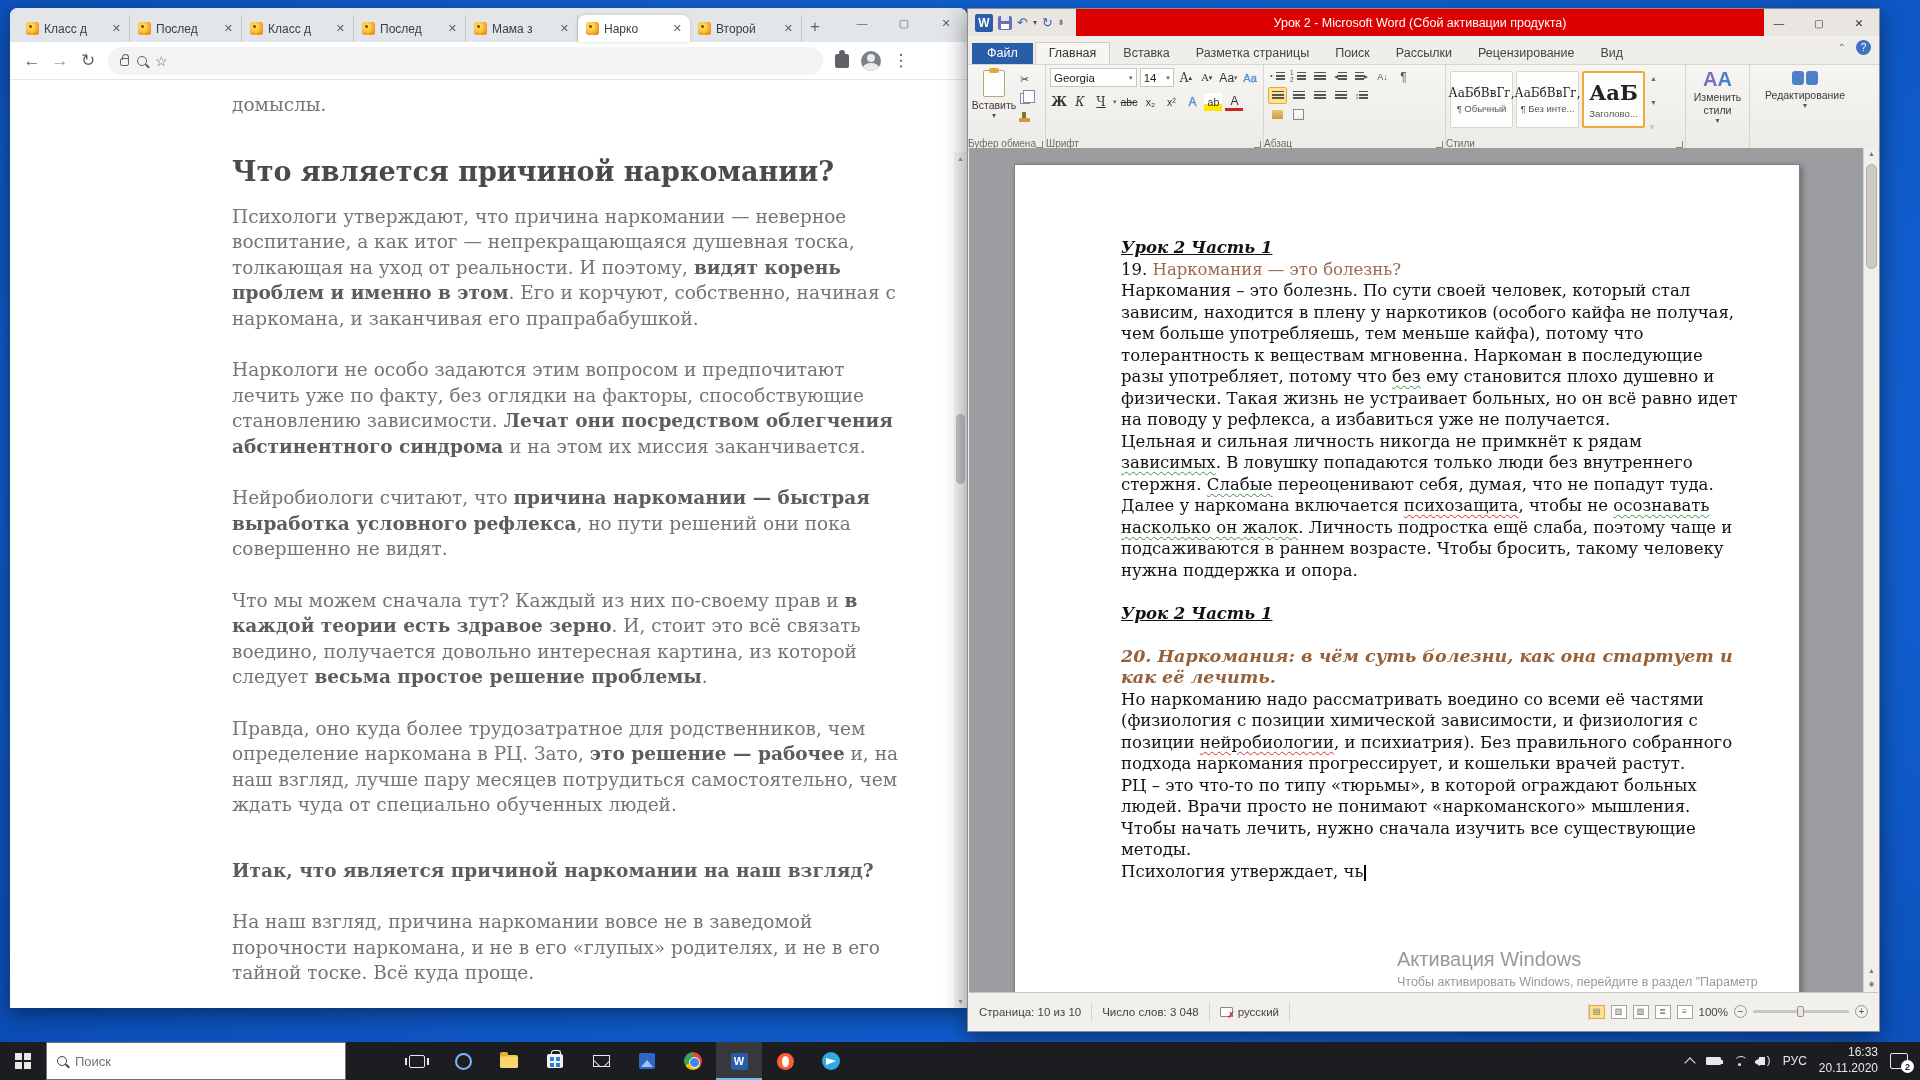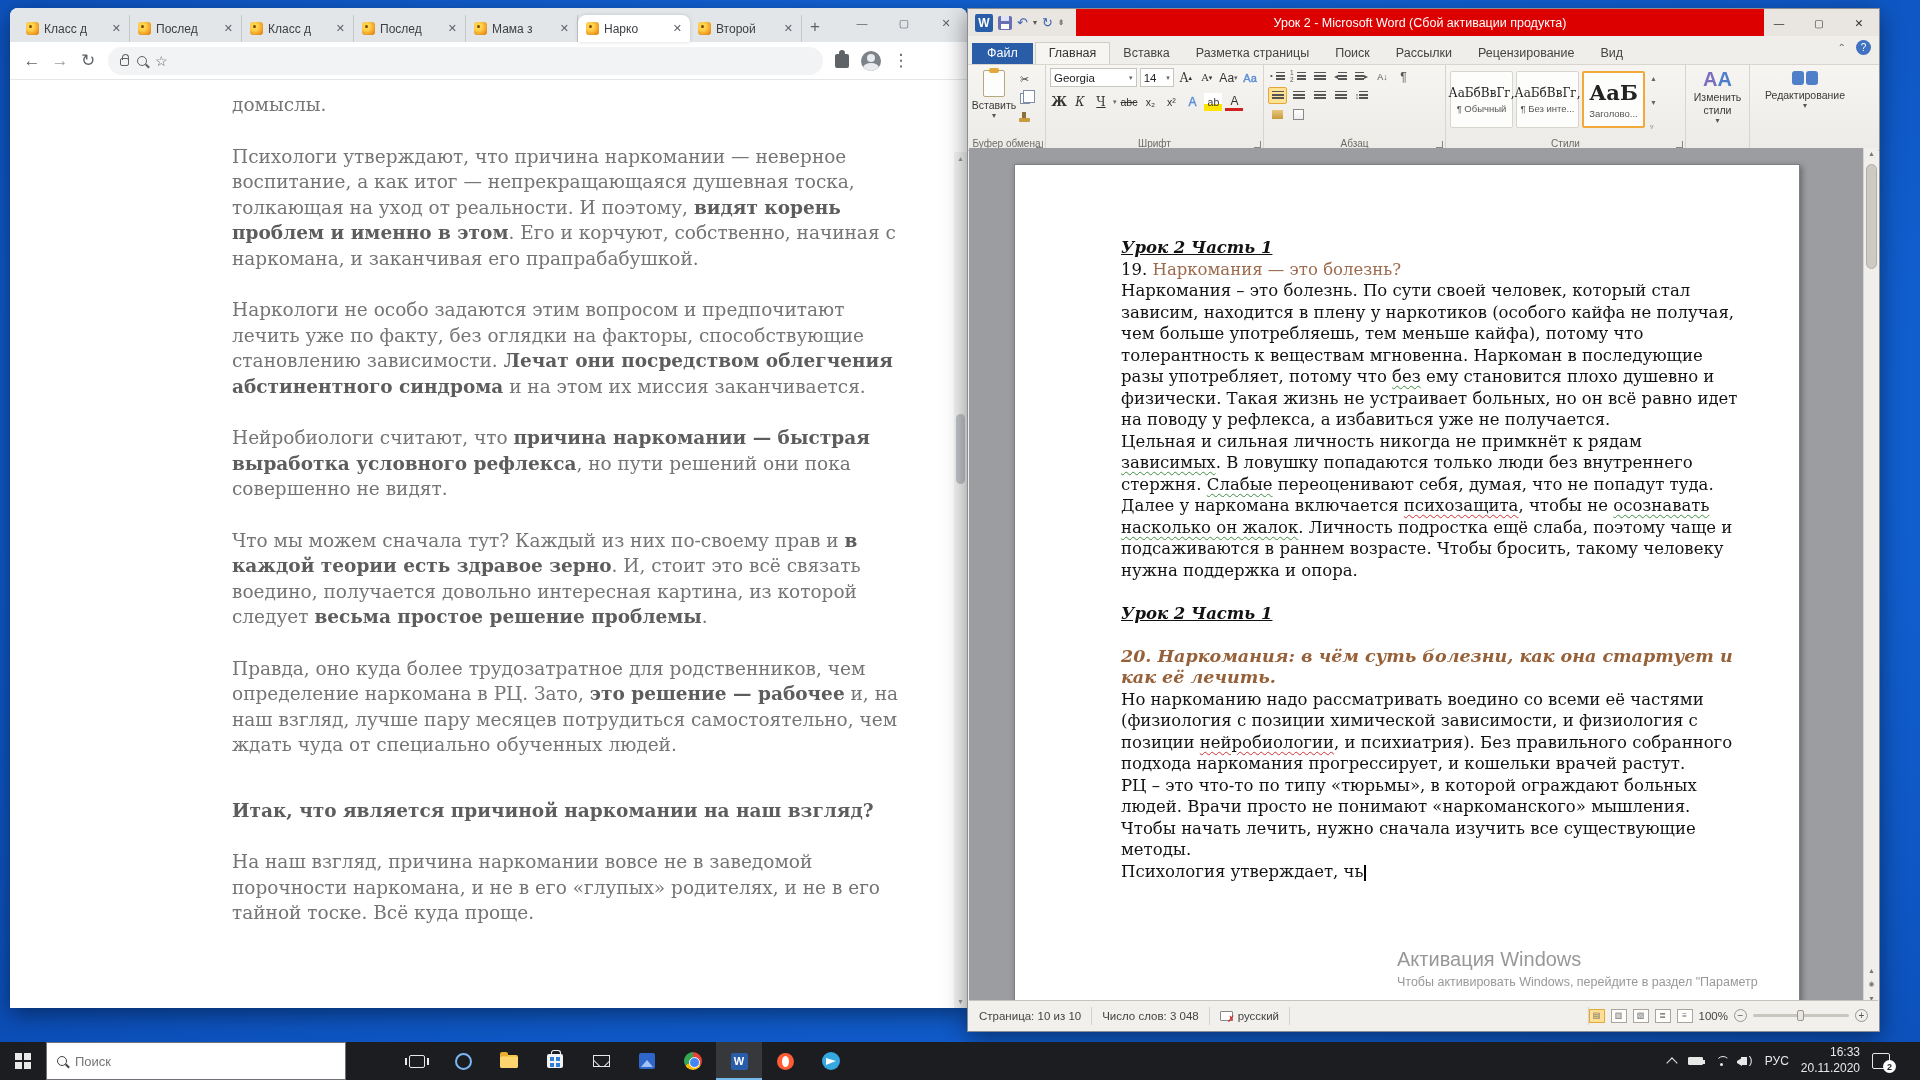--- a/index.html
+++ b/index.html
@@ -59,21 +59,21 @@
   .wctl span { width:40px; display:flex; align-items:center; justify-content:center; font-size:10.5px; color:#333; }
   .ribtabs { height:29px; background:#f0eeeb; display:flex; align-items:flex-end; padding-left:4px; border-bottom:1px solid #d8d4ce; position:relative; }
   .rtab { padding:3px 13px 4px; font-size:12.5px; color:#444; }
   .rtab.file { background:#2a5da8; color:#fff; margin-right:2px; padding:3px 15px 4px; }
   .rtab.on { background:#f7f5f2; border:1px solid #d0ccc6; border-bottom:none; color:#333; }
   .ribhelp { position:absolute; right:8px; top:4px; display:flex; gap:10px; align-items:center; }
   .collapse-ic { font-size:10px; color:#666; }
   .help-ic { width:15px; height:15px; border-radius:50%; background:#3f72c1; color:#fff; font-size:10px; display:flex; align-items:center; justify-content:center; }
   .ribbon { height:86px; background:linear-gradient(#f7f5f2,#ecebe7); display:flex; border-bottom:1px solid #c6c2bc; }
   .rgroup { position:relative; border-right:1px solid #d8d4ce; padding:3px 4px 15px; }
-  .glabel { position:absolute; bottom:1px; left:0; right:0; text-align:center; font-size:10px; color:#6e6a64; }
+  .glabel { position:absolute; bottom:1px; left:0; right:0; font-size:10px; color:#6e6a64; }
   .launch { position:absolute; bottom:2px; right:2px; width:7px; height:7px; border-right:1.3px solid #8a867f; border-bottom:1.3px solid #8a867f; }
   .g-clip { width:78px; display:flex; }
   .pastebtn { width:44px; display:flex; flex-direction:column; align-items:center; font-size:10.5px; color:#3a3a3a; padding-top:2px; }
   .clipic { width:22px; height:27px; background:#fdfdfb; border:1px solid #b7a77c; border-radius:2px; position:relative; margin-bottom:2px; }
   .clipic:before { content:""; position:absolute; left:5px; top:-3px; width:10px; height:5px; background:#e3a83c; border-radius:2px; }
   .clipcol { display:flex; flex-direction:column; gap:3px; padding-top:3px; }
   .smic { width:17px; height:16px; font-size:11px; display:flex; align-items:center; justify-content:center; color:#444; }
   .copyic { width:10px; height:11px; border:1.2px solid #7d8ca8; background:#fff; position:relative; }
   .copyic:before { content:""; position:absolute; left:2px; top:-4px; width:10px; height:11px; border:1.2px solid #7d8ca8; background:#fff; }
   .brushic { width:11px; height:4px; background:#c89b3c; border-radius:1px; position:relative; margin-top:6px; }
@@ -124,21 +124,21 @@
   .s-bh { font-weight:bold; font-style:italic; color:#966038; font-size:17.5px; }
   .s-gw { text-decoration:underline wavy #3e8e41; text-decoration-thickness:1px; text-underline-offset:3px; }
   .s-rw { text-decoration:underline wavy #d03030; text-decoration-thickness:1px; text-underline-offset:3px; }
   .s-cursor { display:inline-block; width:1.5px; height:16px; background:#000; vertical-align:text-bottom; margin-left:1px; }
   .wmark { position:absolute; left:428px; top:800px; color:#8d8d8d; opacity:.9; }
   .wmark .l1 { font-size:20px; }
   .wmark .l2 { font-size:12.5px; margin-top:4px; white-space:nowrap; }
   .wscroll { position:absolute; right:1px; top:139px; width:15px; bottom:27px; background:#f0efec; border-left:1px solid #d8d4ce; }
   .wscroll .thumb { position:absolute; left:2px; width:11px; top:16px; height:105px; background:#cdc9c3; border:1px solid #b2aea6; border-radius:6px; }
   .wscroll .sarr { position:absolute; left:0; width:15px; text-align:center; font-size:7px; color:#777; }
-  .statusbar { position:absolute; left:1px; right:1px; bottom:1px; height:30px; background:#f1f0ed; border-top:1px solid #c6c2bc; display:flex; align-items:center; font-size:11.5px; color:#444; }
+  .statusbar { position:absolute; left:1px; right:1px; bottom:1px; height:38px; background:#f1f0ed; border-top:1px solid #c6c2bc; display:flex; align-items:center; font-size:11.5px; color:#444; }
   .sb-item { padding:0 10px; border-right:1px solid #d5d1cb; height:18px; display:flex; align-items:center; gap:5px; }
   .bookic { width:13px; height:10px; background:#fff; border:1px solid #888; border-radius:1px; position:relative; }
   .bookic:before { content:"✗"; position:absolute; right:-3px; bottom:-4px; color:#d02020; font-size:9px; }
   .sb-right { margin-left:auto; display:flex; align-items:center; gap:6px; padding-right:10px; }
   .viewic { width:16px; height:14px; border:1px solid #a9a49d; background:#fdfdfc; font-size:8px; display:flex; align-items:center; justify-content:center; color:#666; }
   .viewic.sel { background:#ffd névtelen; background:#ffdf91; border-color:#e3a83c; }
   .zslider { width:96px; height:3px; background:#c9c5bf; position:relative; border-radius:2px; }
   .zslider .zthumb { position:absolute; left:44px; top:-4px; width:7px; height:11px; background:#e8e6e2; border:1px solid #9a968f; border-radius:2px; }
   .zbtn { width:13px; height:13px; border-radius:50%; border:1px solid #9a968f; font-size:10px; line-height:11px; text-align:center; color:#555; }
 
@@ -168,21 +168,21 @@
   .ic-mail:before { content:""; position:absolute; left:-2px; top:-6px; width:14px; height:14px; transform:rotate(45deg); border:1.5px solid #e8e8e8; background:#1b1d21; margin-left:2px; }
   .ic-photos { width:16px; height:16px; background:#2e66c9; border-radius:2px; position:relative; overflow:hidden; }
   .ic-photos:before { content:""; position:absolute; left:2px; bottom:2px; border-left:6px solid transparent; border-right:6px solid transparent; border-bottom:7px solid #9fc3f5; }
   .ic-chrome { width:18px; height:18px; border-radius:50%; background:conic-gradient(#ea4335 0 33%, #fbbc05 33% 66%, #34a853 66% 100%); position:relative; }
   .ic-chrome:before { content:""; position:absolute; left:4.5px; top:4.5px; width:9px; height:9px; border-radius:50%; background:#4285f4; border:1.5px solid #fff; }
   .ic-word { width:17px; height:17px; background:#2a5da8; color:#fff; font-weight:bold; font-size:11px; display:flex; align-items:center; justify-content:center; border-radius:2px; }
   .ic-opera { width:17px; height:17px; border-radius:50%; background:#ff5c35; position:relative; }
   .ic-opera:before { content:""; position:absolute; left:5px; top:3px; width:7px; height:11px; border-radius:50%; background:#fff; }
   .ic-telegram { width:18px; height:18px; border-radius:50%; background:#34a8e0; position:relative; }
   .ic-telegram:before { content:""; position:absolute; left:4px; top:6px; width:0; height:0; border-left:10px solid #fff; border-top:3px solid transparent; border-bottom:4px solid transparent; }
-  .tray { margin-left:auto; display:flex; align-items:center; gap:12px; padding-right:24px; color:#e8e8e8; }
+  .tray { margin-left:auto; display:flex; align-items:center; gap:12px; padding-right:6px; color:#e8e8e8; }
   .chev { width:8px; height:8px; border-left:1.7px solid #e8e8e8; border-top:1.7px solid #e8e8e8; transform:rotate(45deg); margin-top:3px; }
   .battic { width:15px; height:8px; border:1.3px solid #e8e8e8; border-radius:1px; position:relative; background:#e8e8e8; }
   .battic:after { content:""; position:absolute; right:-3px; top:1.5px; width:2px; height:4px; background:#e8e8e8; }
   .wific { width:14px; height:10px; position:relative; overflow:hidden; }
   .wific:before { content:""; position:absolute; left:1px; top:0; width:12px; height:12px; border:1.6px solid #e8e8e8; border-radius:50%; clip-path:polygon(50% 50%, 0 0, 100% 0); }
   .wific:after { content:""; position:absolute; left:5.5px; top:7px; width:3px; height:3px; border-radius:50%; background:#e8e8e8; }
   .spkic { width:6px; height:8px; background:#e8e8e8; position:relative; margin-right:6px; }
   .spkic:before { content:""; position:absolute; left:-4px; top:1px; border-top:3px solid transparent; border-bottom:3px solid transparent; border-left:0; border-right:5px solid #e8e8e8; height:2px; }
   .spkic:after { content:")"; position:absolute; left:8px; top:-3px; color:#e8e8e8; font-size:11px; }
   .lang { font-size:12px; }
@@ -246,20 +246,21 @@
       <span class="zoomglass"></span>
       <span class="omni-ic">☆</span>
     </div>
     <span class="puzzle"></span>
     <span class="avatar"></span>
     <span class="navic">⋮</span>
   </div>
   <div class="content">
     <div class="article">
       <p>домыслы.</p>
+      <div class="art-h">Что является причиной наркомании?</div>
       <p><span>Психологи утверждают, что причина наркомании — неверное воспитание, а как итог — непрекращающаяся душевная тоска, толкающая на уход от реальности. И поэтому, </span><span class="s-b">видят корень проблем и именно в этом</span><span>. Его и корчуют, собственно, начиная с наркомана, и заканчивая его прапрабабушкой.</span></p>
       <p><span>Наркологи не особо задаются этим вопросом и предпочитают лечить уже по факту, без оглядки на факторы, способствующие становлению зависимости. </span><span class="s-b">Лечат они посредством облегчения абстинентного синдрома</span><span> и на этом их миссия заканчивается.</span></p>
       <p><span>Нейробиологи считают, что </span><span class="s-b">причина наркомании — быстрая выработка условного рефлекса</span><span>, но пути решений они пока совершенно не видят.</span></p>
       <p><span>Что мы можем сначала тут? Каждый из них по-своему прав и </span><span class="s-b">в каждой теории есть здравое зерно</span><span>. И, стоит это всё связать воедино, получается довольно интересная картина, из которой следует </span><span class="s-b">весьма простое решение проблемы</span><span>.</span></p>
       <p><span>Правда, оно куда более трудозатратное для родственников, чем определение наркомана в РЦ. Зато, </span><span class="s-b">это решение — рабочее</span><span> и, на наш взгляд, лучше пару месяцев потрудиться самостоятельно, чем ждать чуда от специально обученных людей.</span></p>
       <p class="p-итог"><span class="s-b">Итак, что является причиной наркомании на наш взгляд?</span></p>
       <p><span>На наш взгляд, причина наркомании вовсе не в заведомой порочности наркомана, и не в его «глупых» родителях, и не в его тайной тоске. Всё куда проще.</span></p>
 
     </div>
     <div class="cscroll">

